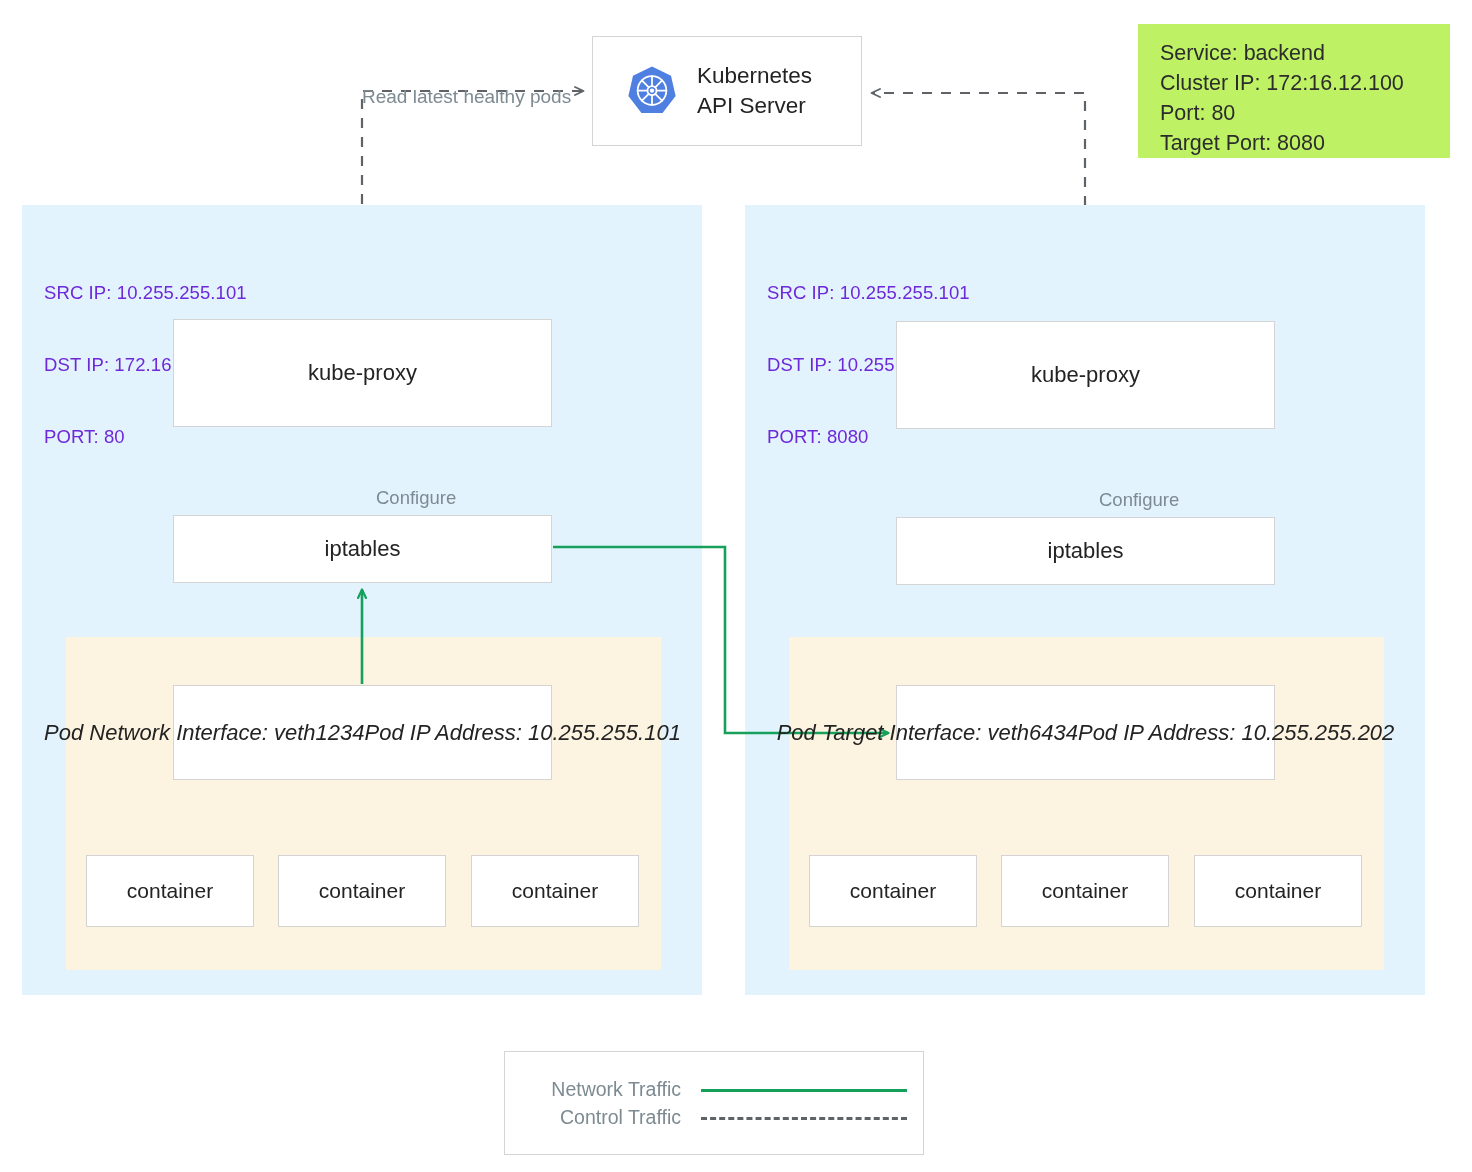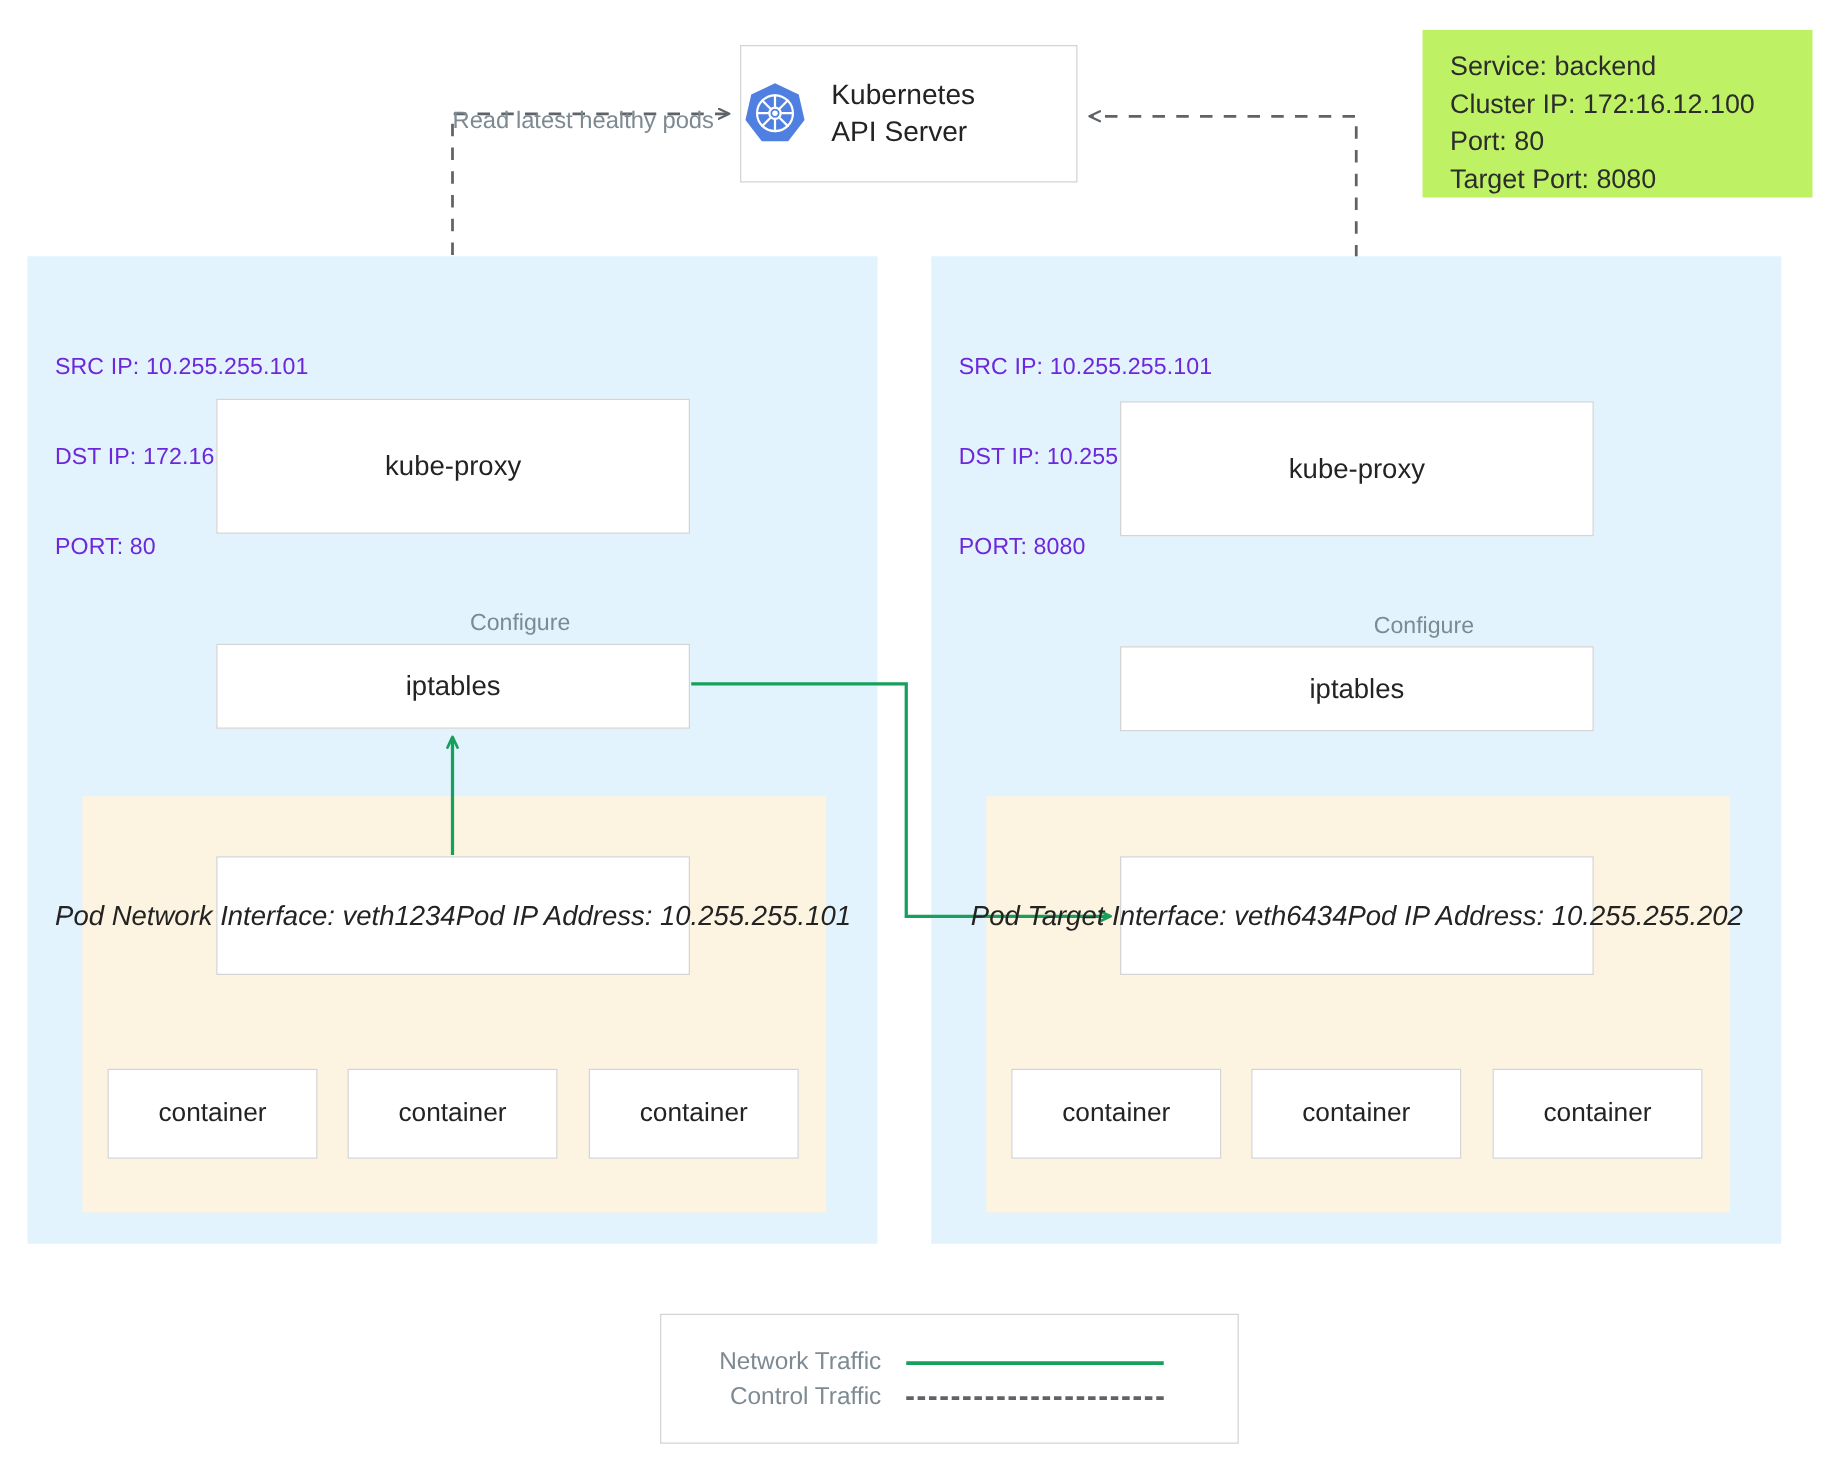--- a/index.html
+++ b/index.html
@@ -89,20 +89,21 @@
   }
 
   .container-box .box-label { font-size: 21px; }
 
   
   #api-server {
     display: flex;
     flex-direction: row;
     align-items: center;
     justify-content: flex-start;
+    padding-left: 32px;
     gap: 18px;
     z-index: 6;
   }
   #api-server .api-text {
     font-size: 22.5px;
     line-height: 30px;
     color: #232323;
     white-space: pre;
   }
   .k8s-logo { width: 54px; height: 54px; flex: 0 0 54px; }
@@ -283,21 +284,21 @@
     <path d="M362,684 L362,590" fill="none" stroke="#16a05c" stroke-width="2.6" marker-end="url(#arr-green2)"></path>
 
     <path d="M553,547 L725,547 L725,733 L888,733" fill="none" stroke="#16a05c" stroke-width="2.6" marker-end="url(#arr-green2)"></path>
     <defs>
       <marker id="arr-green2" markerWidth="12" markerHeight="12" refX="9" refY="5" orient="auto" markerUnits="userSpaceOnUse">
         <path d="M1,1 L9.5,5 L1,9" fill="none" stroke="#16a05c" stroke-width="2.2" stroke-linecap="round" stroke-linejoin="round"></path>
       </marker>
     </defs>
   </svg>
 
-  <div class="abs" id="legend" style="left:528px; top:1051px; width:463px; height:104px;">
+  <div class="abs" id="legend" style="left:504px; top:1051px; width:420px; height:104px;">
     <div class="legend-text abs" style="left:18px; top:26px; width:158px;">Network Traffic</div>
     <div class="legend-swatch sw-solid abs" style="left:196px; top:37px; width:206px;"></div>
 
     <div class="legend-text abs" style="left:18px; top:54px; width:158px;">Control Traffic</div>
     <div class="legend-swatch sw-dash abs" style="left:196px; top:65px; width:206px;"></div>
   </div>
 
 </div>
 
 </body></html>

